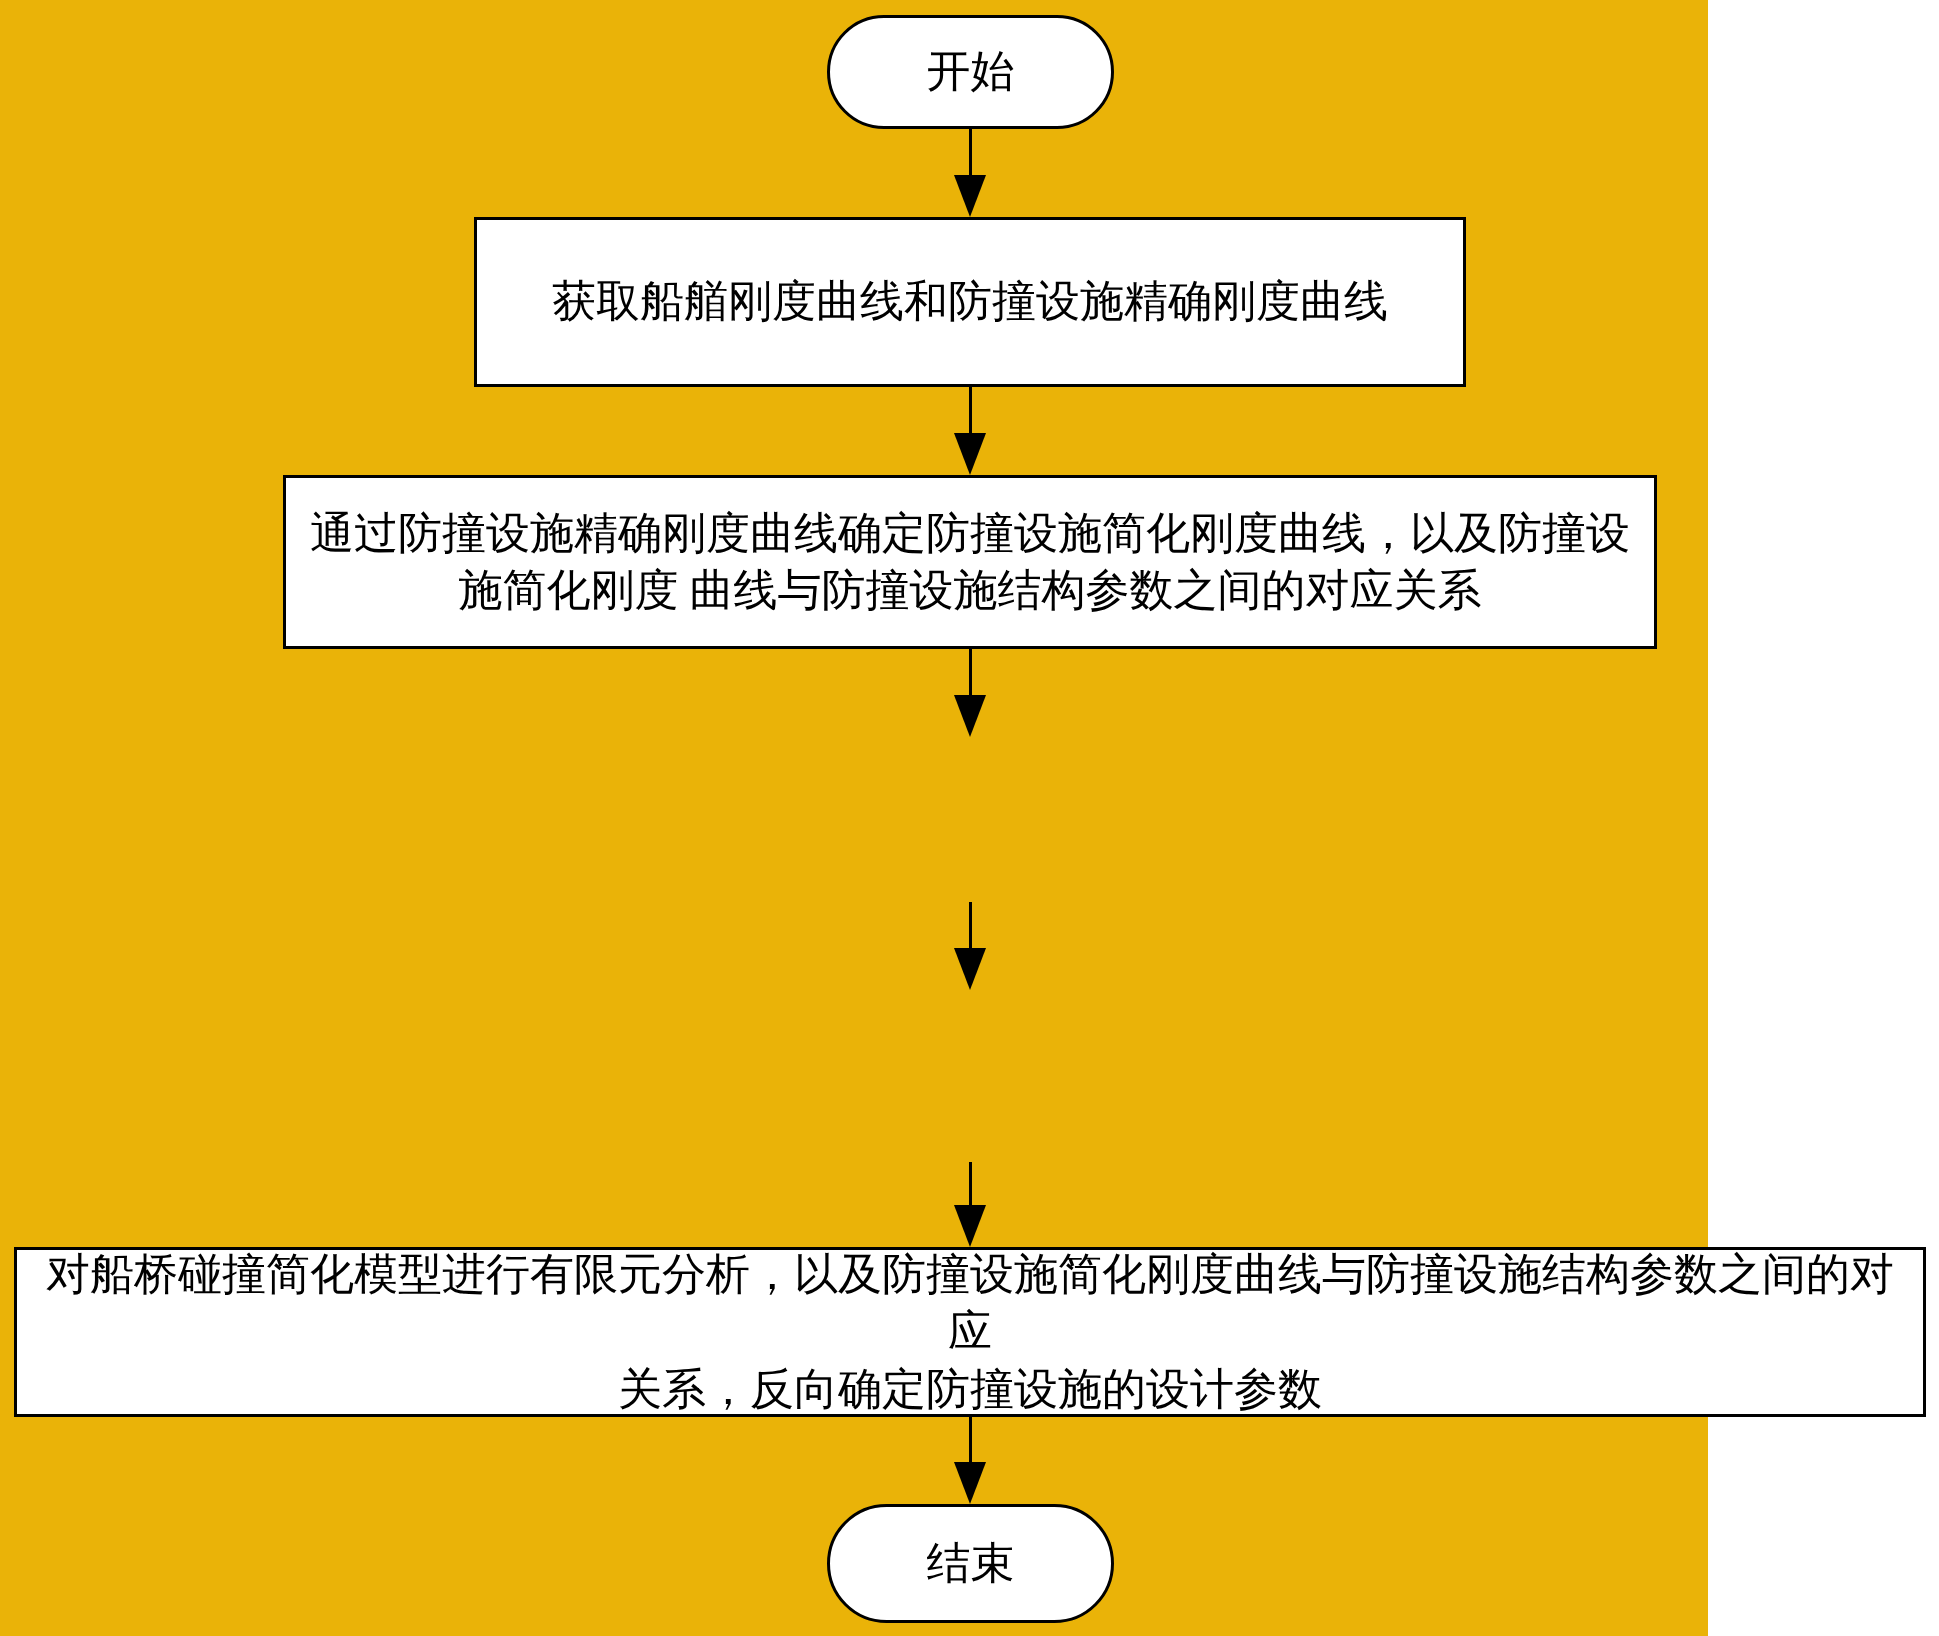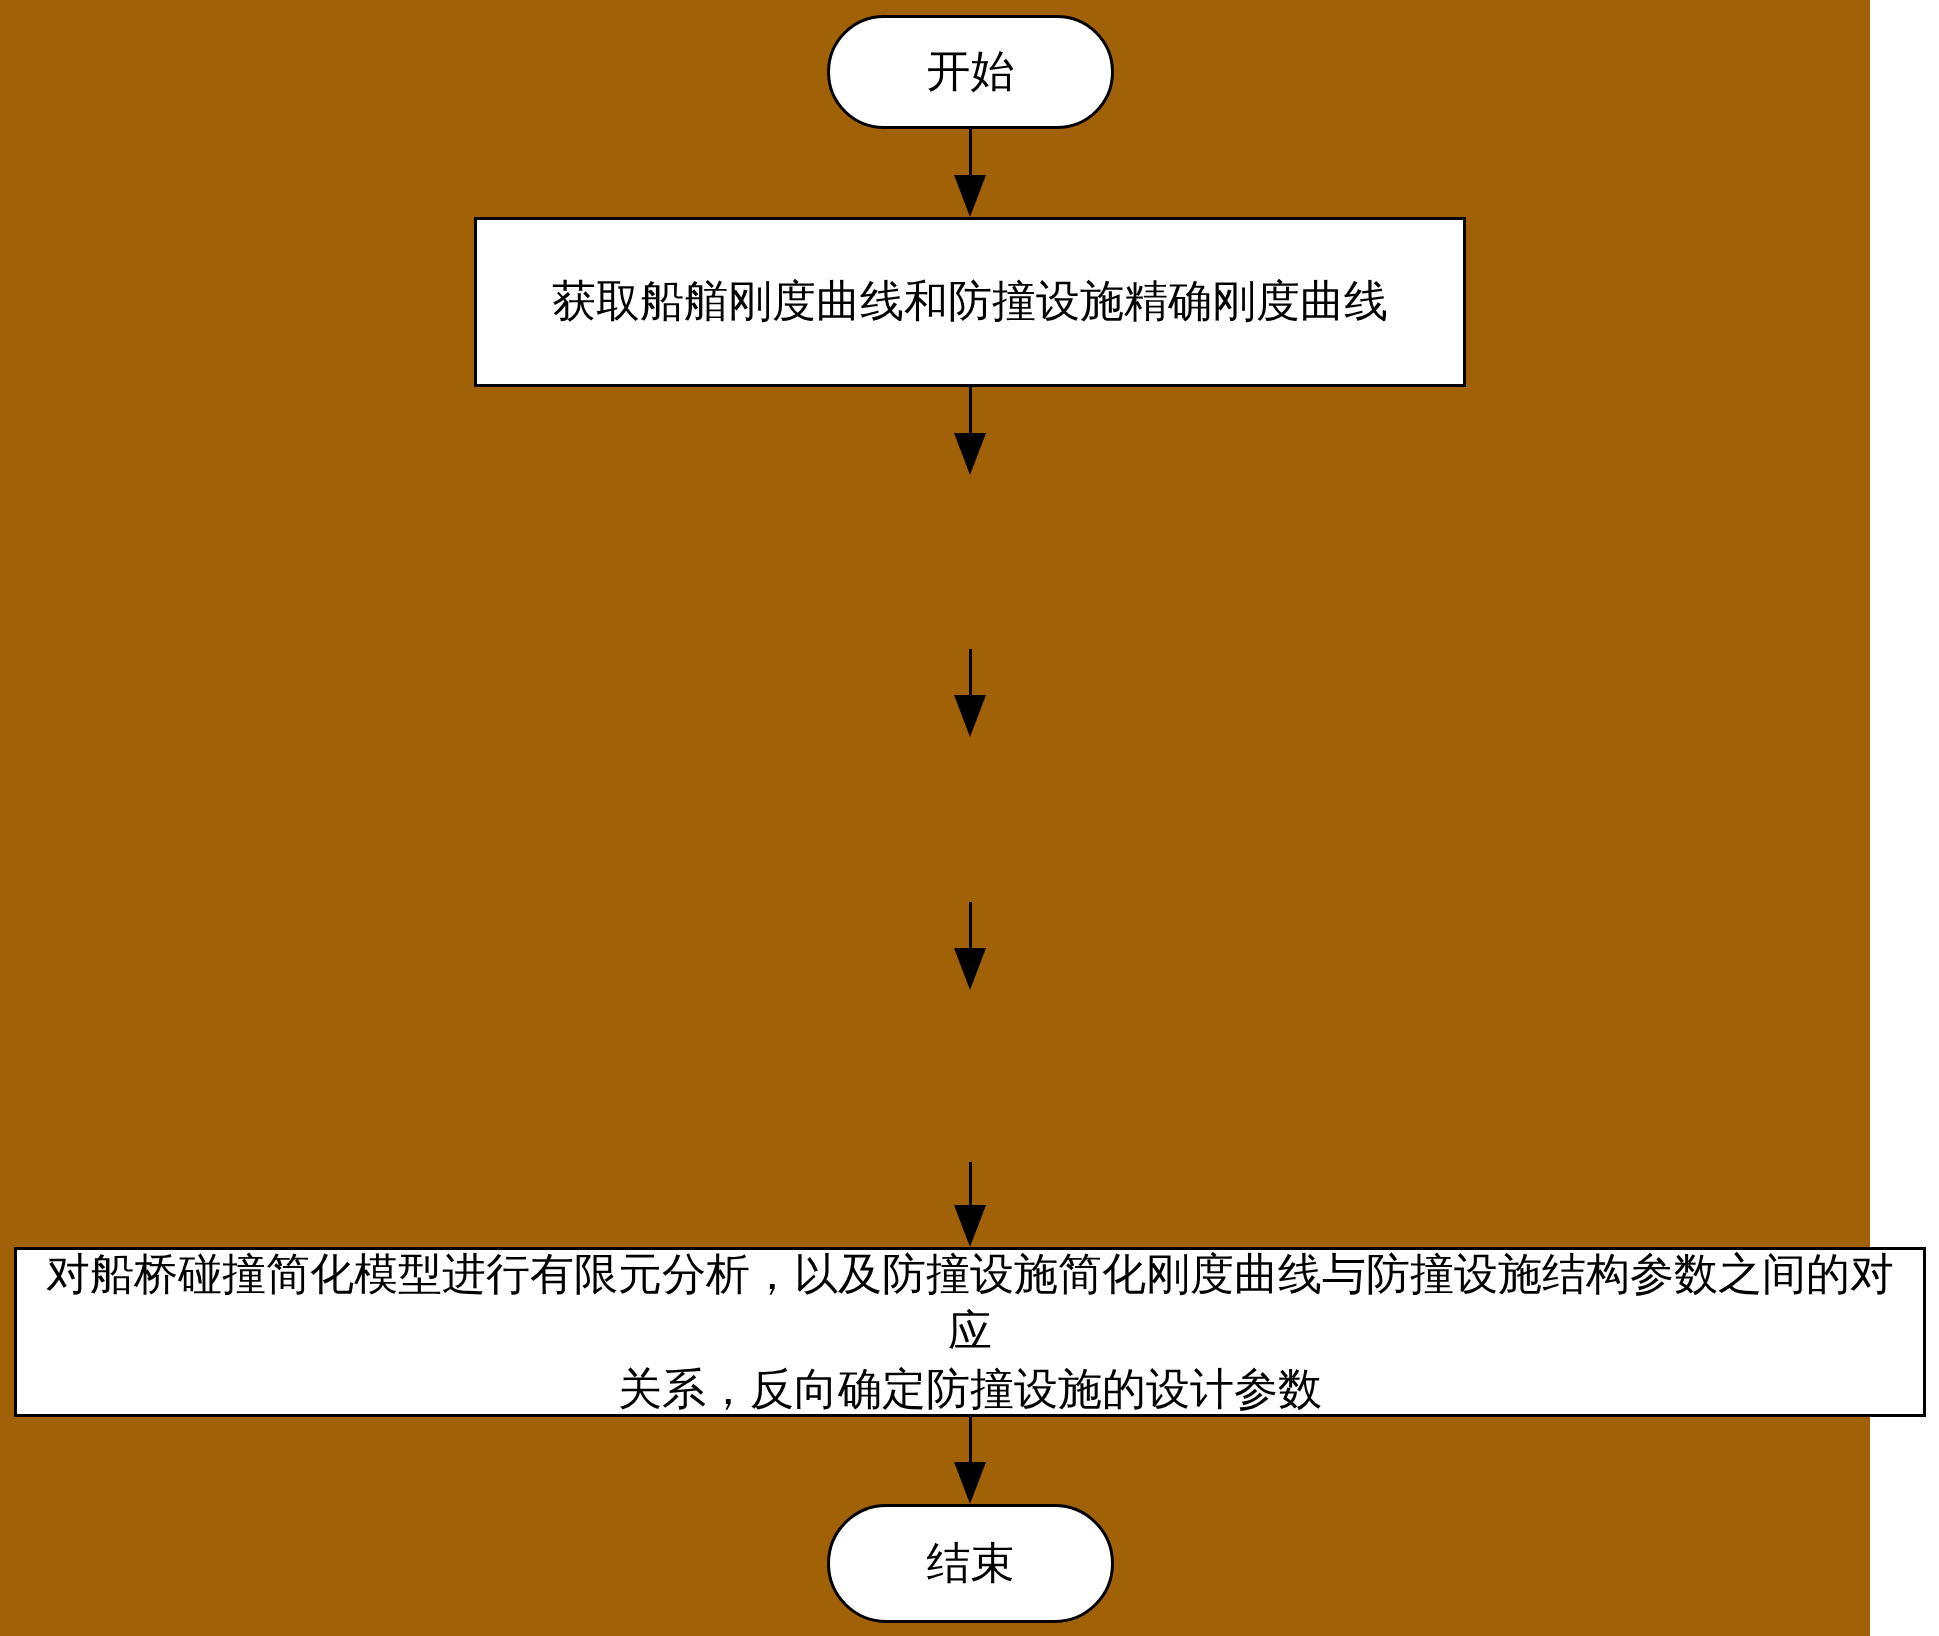--- a/index.html
+++ b/index.html
@@ -2,23 +2,23 @@
 <html><head>
 <meta charset="utf-8">
 <style>
   html, body {
     margin: 0;
     padding: 0;
     background: #ffffff;
   }
   .canvas {
     position: relative;
-    width: 1870px;
+    width: 1708px;
     height: 1636px;
-    background: #a16207;
+    background: #eab308;
     font-family: "Liberation Serif", serif;
     color: #000000;
   }
   .node {
     position: absolute;
     box-sizing: border-box;
     border: 3px solid #000000;
     background: #ffffff;
     display: flex;
     align-items: center;
@@ -88,20 +88,24 @@
 
   <div id="step1-node" class="node process">
     <span>获取船艏刚度曲线和防撞设施精确刚度曲线</span>
   </div>
 
   <div id="arrow-2" class="arrow">
     <div class="shaft"></div>
     <div class="head"></div>
   </div>
 
+  <div id="step2-node" class="node process">
+    <span>通过防撞设施精确刚度曲线确定防撞设施简化刚度曲线，以及防撞设
+施简化刚度 曲线与防撞设施结构参数之间的对应关系</span>
+  </div>
 
   <div id="arrow-3" class="arrow">
     <div class="shaft"></div>
     <div class="head"></div>
   </div>
 
 
   <div id="arrow-4" class="arrow">
     <div class="shaft"></div>
     <div class="head"></div>

